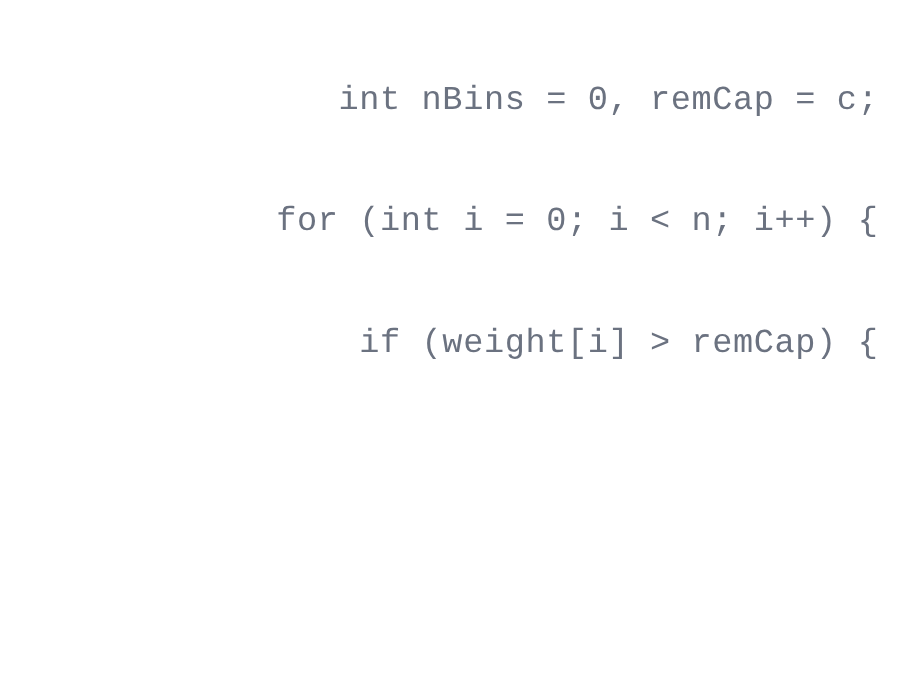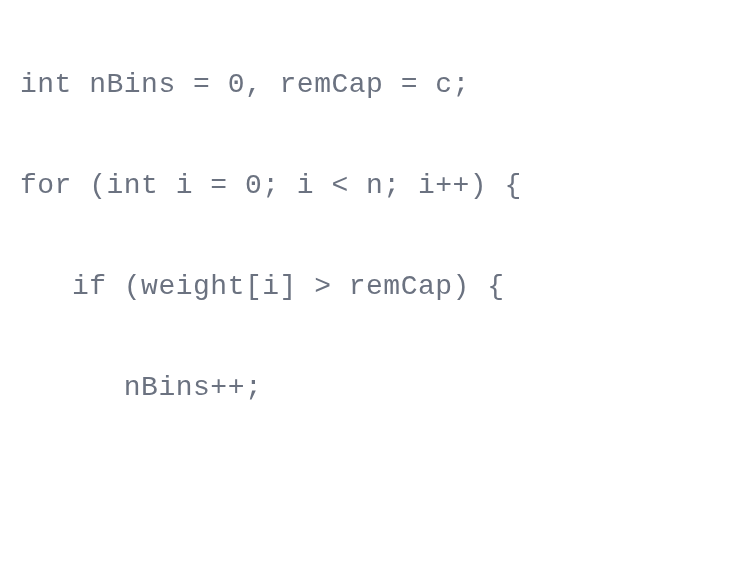--- a/index.html
+++ b/index.html
@@ -17,28 +17,28 @@
       padding: 10px 20px;
       line-height: 1.8;
       letter-spacing: 0.5px;
     }
     .code-block {
       white-space: pre;
       font-weight: 400;
     }
     .line {
       display: block;
+      text-align: right;
     }
   </style>
 </head>
 <body>
 
 <div class="code-block">
 <span class="line">int nBins = 0, remCap = c;</span>
 <span class="line">for (int i = 0; i &lt; n; i++) {</span>
 <span class="line">   if (weight[i] &gt; remCap) {</span>
-<span class="line">      nBins++;</span>
 
 
 
 
 
 </div>
 
 </body></html>

